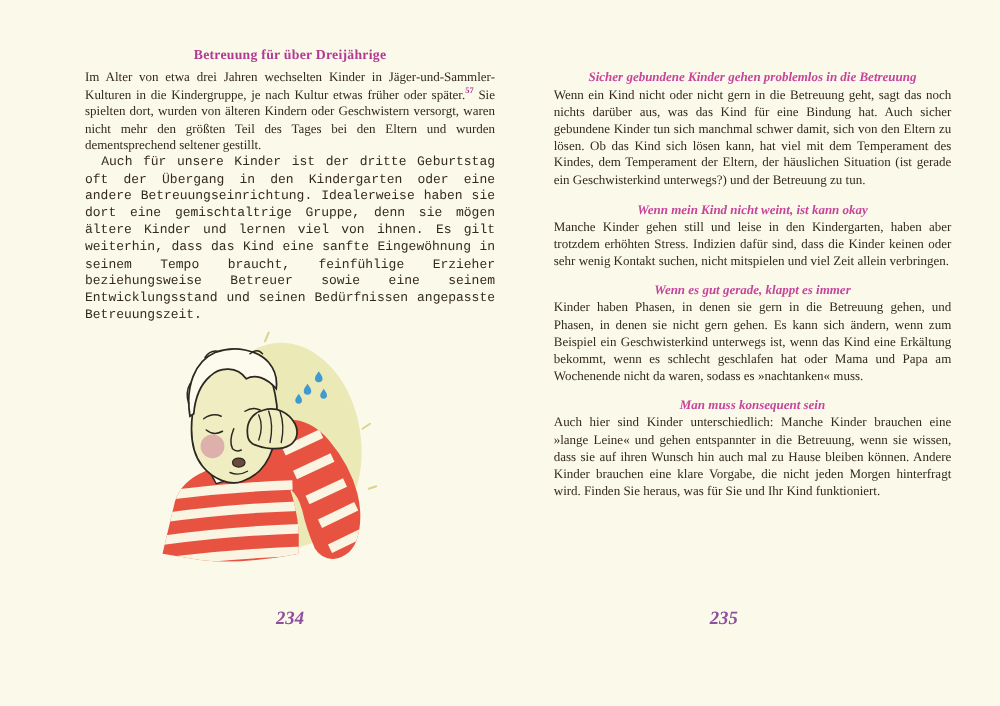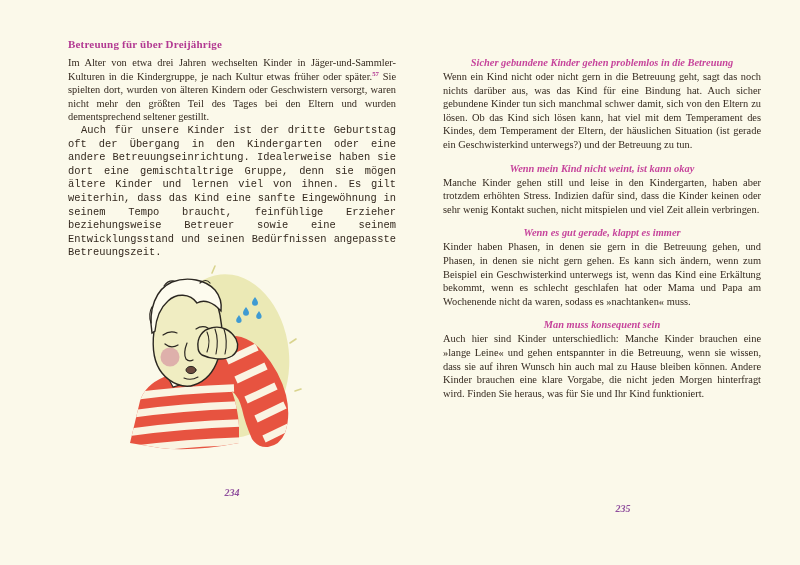--- a/index.html
+++ b/index.html
@@ -15,21 +15,21 @@
     position:relative;width:800px;height:565px;
     background:var(--page-bg,#fbf9ea);
     color:var(--text,#33291f);
   }
   .page-col{position:absolute;top:38px;}
   .page-col.left{left:68px;width:328px;}
   .page-col.right{left:443px;width:318px;}
 
   .chapter-title{
     margin:0 0 6px 0;
-    text-align:left;
+    text-align:center;
     font-size:11px;font-weight:bold;
     letter-spacing:.2px;
     color:var(--heading-pink,#b23a92);
   }
   .page-col.right .chapter-title{margin-bottom:14px;}
 
   .body-text{
     margin:0;
     font-size:10.4px;line-height:13.6px;
     text-align:justify;
@@ -46,26 +46,26 @@
     margin:11px 0 2px 0;
     text-align:center;
     font-style:italic;font-weight:bold;
     font-size:10.4px;
     color:var(--subheading-pink,#c6449b);
   }
   .section:first-of-type .sub-heading{margin-top:19px;}
 
   .page-number{
     position:absolute;top:487px;
-    font-size:10px;font-weight:bold;font-style:italic;
+    font-size:15px;font-weight:bold;font-style:italic;
     color:var(--page-number-purple,#8f4f9d);
     text-align:center;
   }
   .page-number.left{left:68px;width:328px;}
-  .page-number.right{left:464px;width:318px;margin-top:16px;}
+  .page-number.right{left:420px;width:318px;}
 
   .illustration{
     position:absolute;left:112px;top:251px;
     width:215px;height:228px;
   }
 </style>
 </head>
 <body>
 
 <div class="spread">

